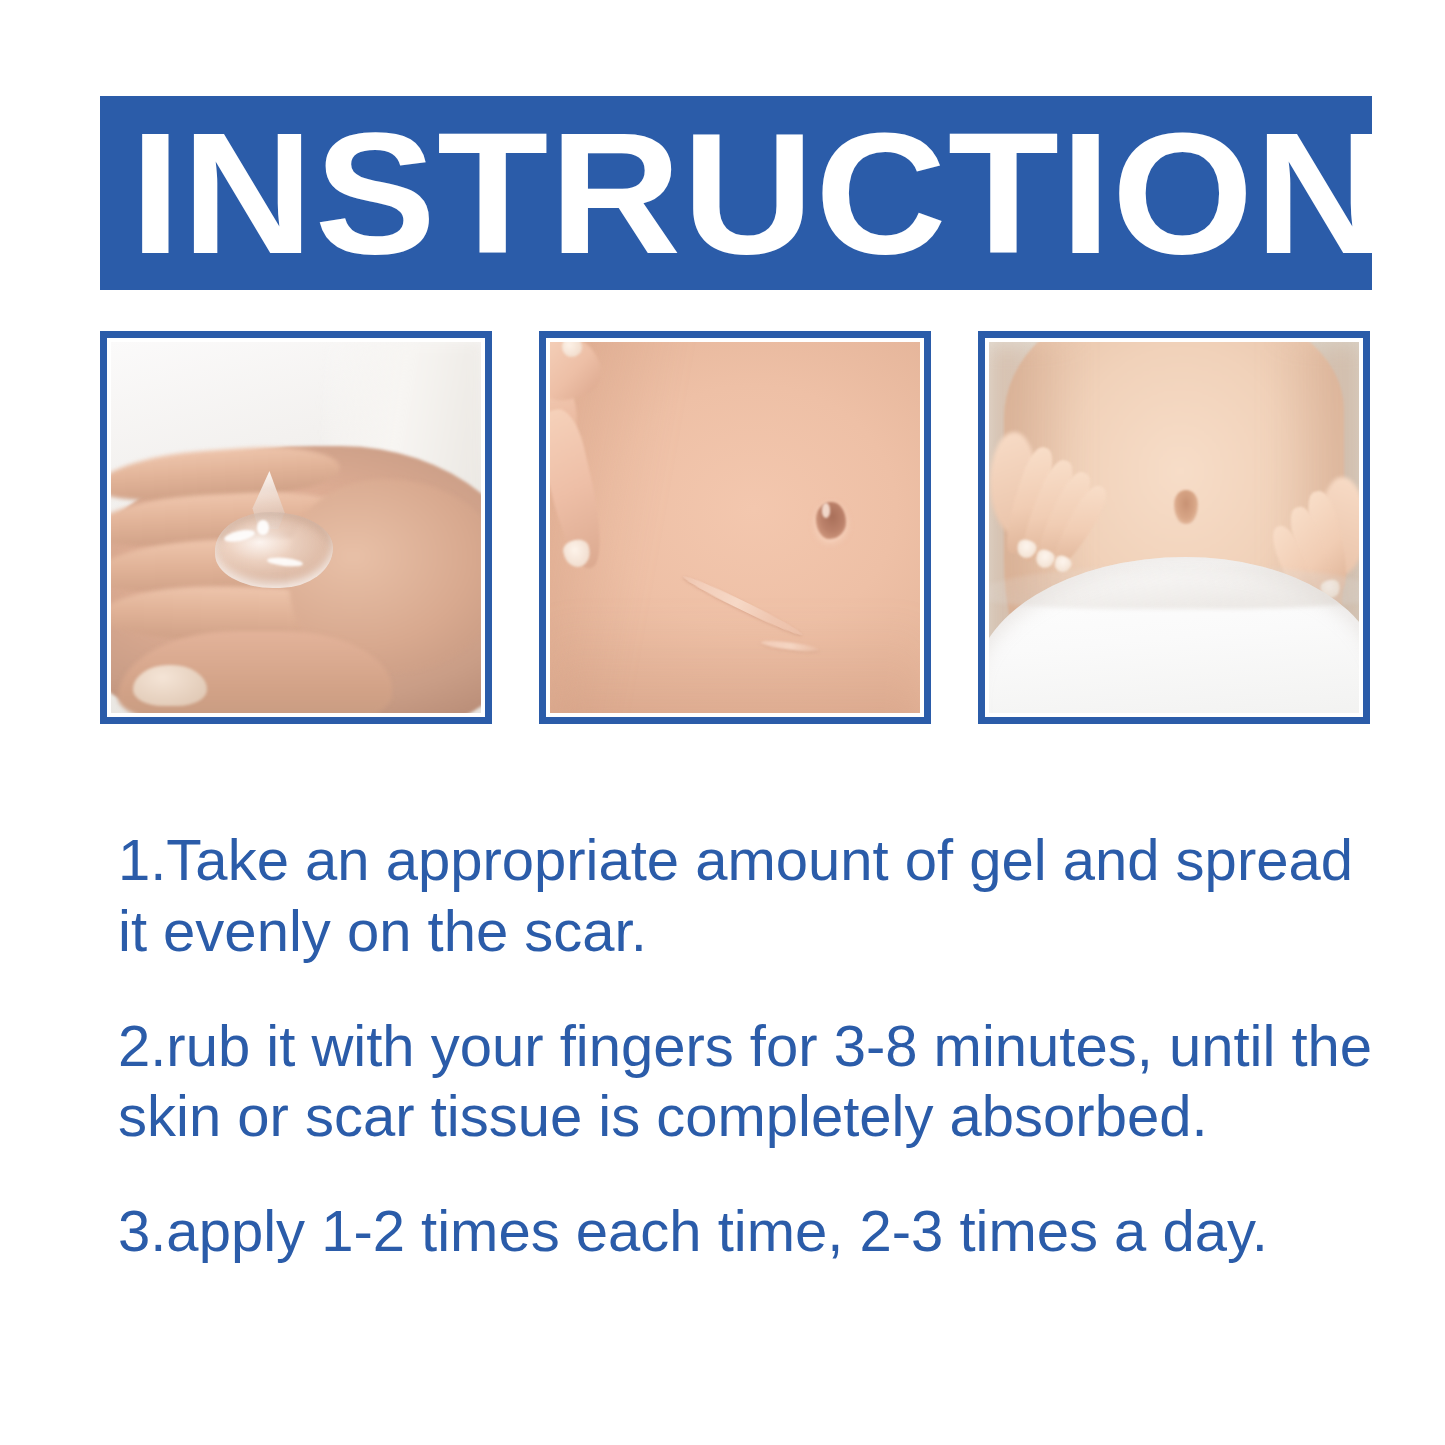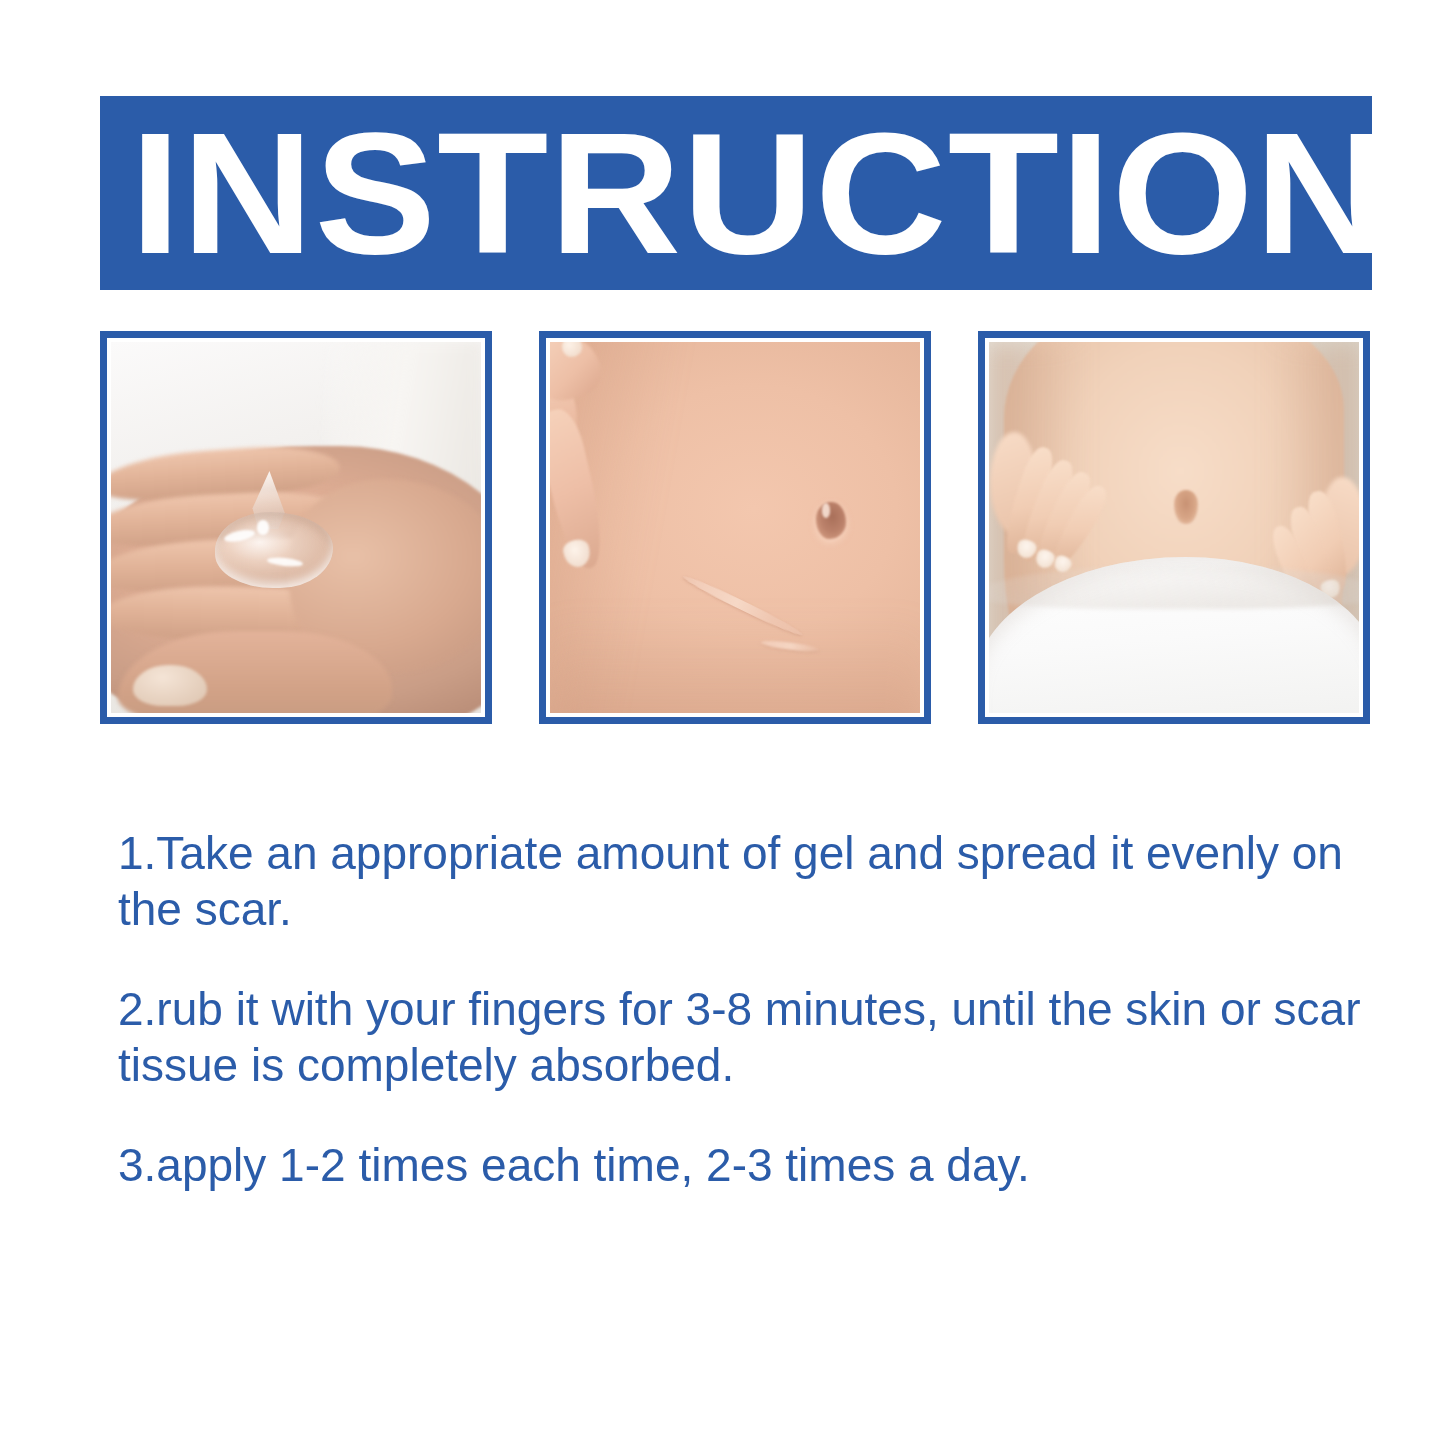--- a/index.html
+++ b/index.html
@@ -405,21 +405,21 @@
   
   .steps {
     position: absolute;
     left: 118px;
     top: 825px;
     width: 1255px;
   }
   .step {
     color: #2B5CA9;
     font-family: "Liberation Sans", sans-serif;
-    font-size: 46px;
+    font-size: 58px;
     line-height: 1.22;
     font-weight: normal;
     margin: 0 0 44px 0;
   }
   .step:last-child { margin-bottom: 0; }
 </style>
 </head>
 <body>
 
 <div class="banner">

